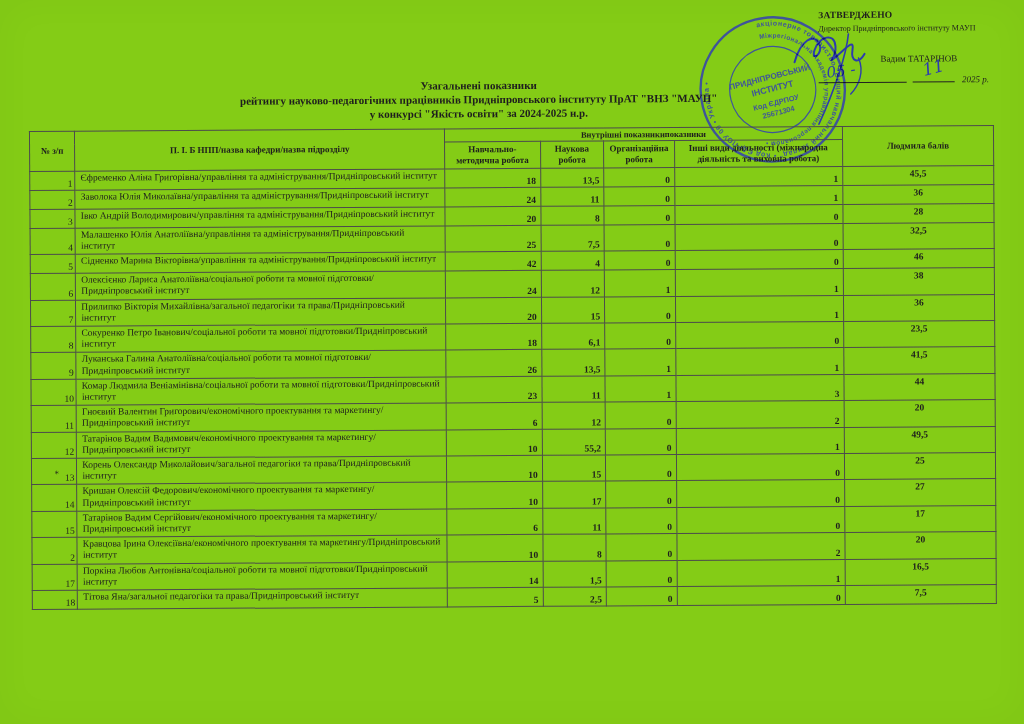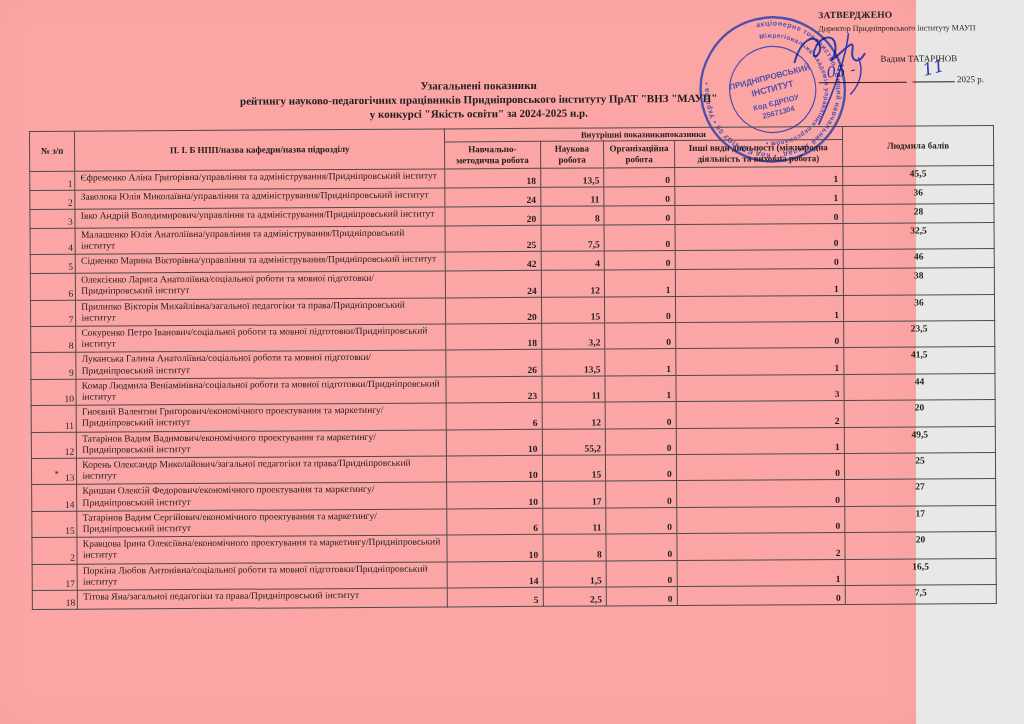--- a/index.html
+++ b/index.html
@@ -1,17 +1,17 @@
 <!DOCTYPE html>
 <html><head>
 <meta charset="utf-8">
 <style>
   html,body{margin:0;padding:0;width:1024px;height:724px;background:#e8e8e6;overflow:hidden;}
   .page{
-    position:relative;width:916px;height:724px;background:#fca5a5;
+    position:relative;width:1024px;height:724px;background:#84cc16;
     font-family:"Liberation Serif","DejaVu Serif",serif;color:#1e1e1e;
     box-shadow:inset 0 0 40px rgba(0,0,0,0.03);
   }
   .sheet{position:absolute;left:0;top:0;width:1024px;height:724px;transform:rotate(-0.35deg);transform-origin:520px 300px;}
 
   
   .approval{position:absolute;left:820px;top:12px;width:200px;font-size:8.5px;line-height:1.25;}
   .approval .approved{font-weight:bold;font-size:9.5px;letter-spacing:.2px;}
   .approval .director{font-size:8px;margin-top:2px;}
   .sig-row{position:relative;height:34px;}
@@ -65,21 +65,21 @@
           <path d="M60,6 C58,26 46,62 30,96" stroke-width="1.6"></path>
           <path d="M70,30 C76,44 70,58 62,66" stroke-width="1.4"></path>
         </g>
       </svg>
       <span class="sig-name">Вадим ТАТАРІНОВ</span>
     </div>
     <div class="date-row">
       <span class="hand day">05 -</span>
       <span class="hand month">11</span>
       <span class="dline l1"></span><span class="dline l2"></span>
-      <span style="">2025 р.</span>
+      <span style="margin-left:5px;font-style:italic;">2025 р.</span>
     </div>
   </div>
 
   <svg class="stamp" viewBox="0 0 174 174">
     <circle cx="87" cy="87" r="72" fill="none" stroke="#3544ad" stroke-width="2.4"></circle>
     <circle cx="87" cy="87" r="43" fill="none" stroke="#3544ad" stroke-width="1.2"></circle>
     <defs>
       <path id="ringO" d="M 87,23 A 64,64 0 1 1 86.9,23"></path>
       <path id="ringI" d="M 87,35 A 52,52 0 1 1 86.9,35"></path>
     </defs>
@@ -182,21 +182,21 @@
             <td class="val">20</td>
             <td class="val">15</td>
             <td class="val">0</td>
             <td class="val">1</td>
             <td class="tot">36</td>
           </tr>
           <tr>
             <td class="num">8</td>
             <td class="name">Сокуренко Петро Іванович/соціальної роботи та мовної підготовки/Придніпровський інститут</td>
             <td class="val">18</td>
-            <td class="val">3,2</td>
+            <td class="val">6,1</td>
             <td class="val">0</td>
             <td class="val">0</td>
             <td class="tot">23,5</td>
           </tr>
           <tr>
             <td class="num">9</td>
             <td class="name">Луканська Галина Анатоліївна/соціальної роботи та мовної підготовки/Придніпровський інститут</td>
             <td class="val">26</td>
             <td class="val">13,5</td>
             <td class="val">1</td>

